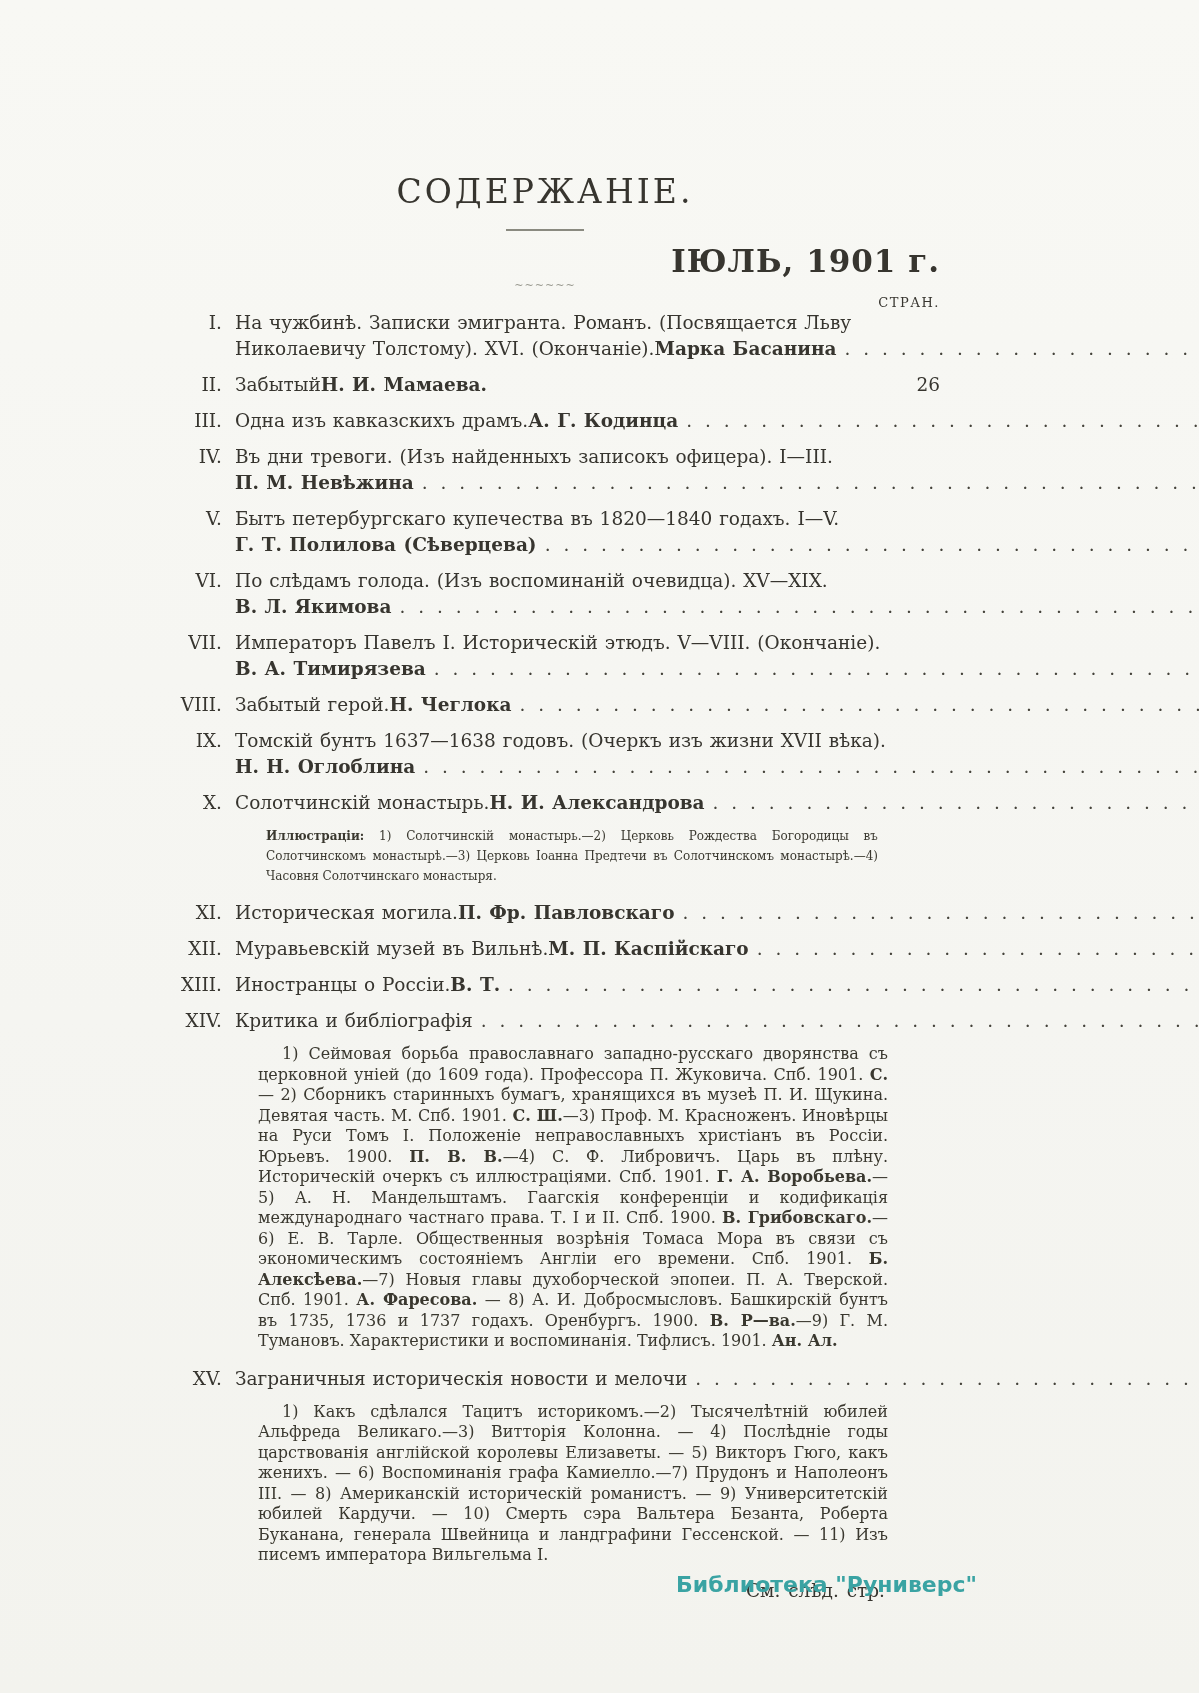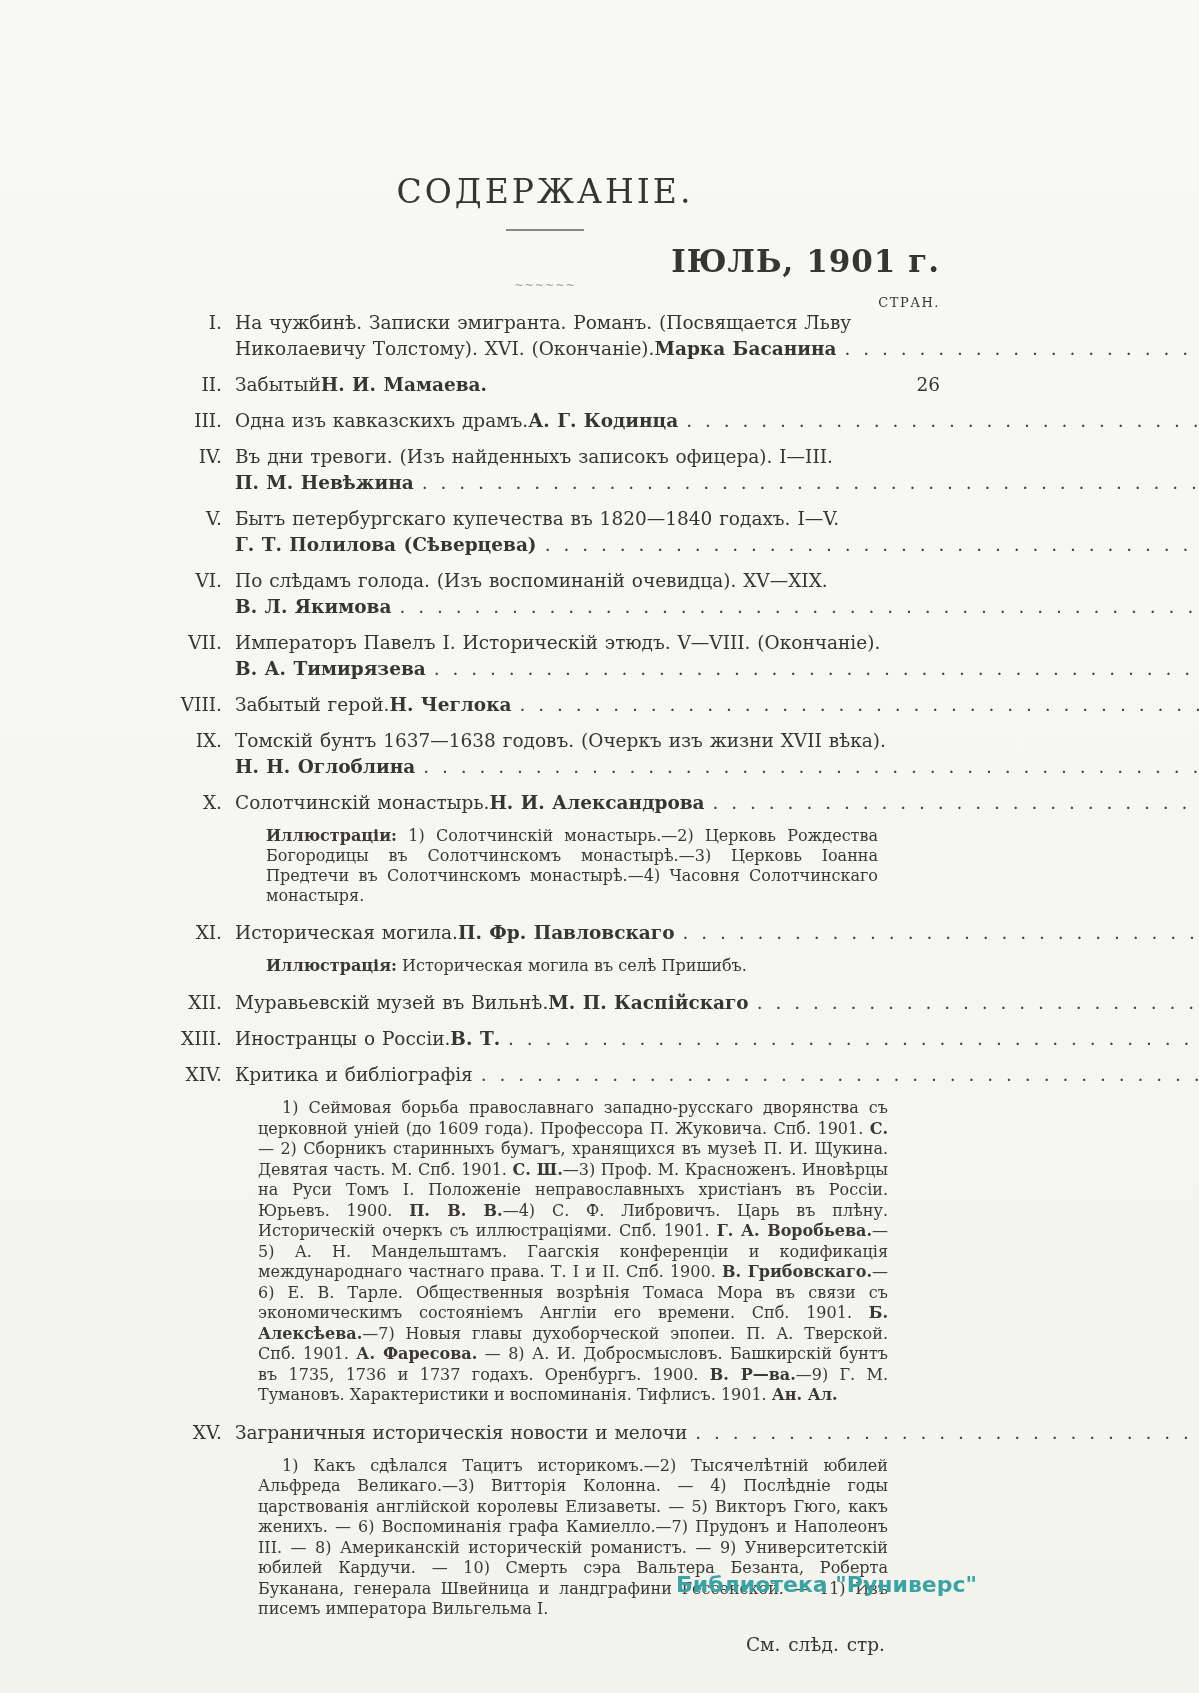--- a/index.html
+++ b/index.html
@@ -20,21 +20,21 @@
   .pages-header{text-align:right;font-size:13px;letter-spacing:1.5px;margin:4px 0 0;font-weight:400;}
   .entry{
     display:grid;grid-template-columns:72px 1fr 56px;column-gap:13px;
     margin-bottom:10px;font-size:18.5px;line-height:26px;word-spacing:1px;
   }
   .num{justify-self:end;align-self:start;white-space:nowrap;}
   .line{display:flex;white-space:nowrap;overflow:hidden;}
   .b{font-weight:700;}
   .leader{flex:1 1 auto;overflow:hidden;white-space:nowrap;margin-left:8px;letter-spacing:3px;color:#44423a;}
   .pagenum{align-self:end;justify-self:end;white-space:nowrap;}
-  .sub{font-size:16px;line-height:20px;text-align:justify;margin:2px 0 14px;color:#3a382f;}
+  .sub{font-size:12px;line-height:20px;text-align:justify;margin:2px 0 14px;color:#3a382f;}
   .sub.ill{margin-left:116px;margin-right:62px;}
   .sub.bib{margin-left:108px;margin-right:52px;text-indent:24px;font-size:16px;line-height:20.5px;}
   .footer-note{text-align:right;margin-right:55px;font-size:18.5px;margin-top:14px;word-spacing:2px;}
   .watermark{
     position:absolute;right:222px;bottom:96px;
     font-family:"DejaVu Sans","Liberation Sans",sans-serif;
     font-weight:700;font-size:22px;color:#3aa3a3;
   }
 </style>
 </head>
@@ -167,21 +167,20 @@
       <div class="entry">
         <div class="num">XI.</div>
         <div>
           <div class="line">
             <span>Историческая могила. </span>
             <span class="b">П. Фр. Павловскаго</span>
             <span class="leader">. . . . . . . . . . . . . . . . . . . . . . . . . . . . . . . . . . . . . . . . . . . . . . . . . . . . . . . . . . . . . . . . . . . . . . . . . . . .</span>
           </div>
         </div>
       </div>
-      <div class="sub ill"><span class="b">Иллюстрація:</span><span> Историческая могила въ селѣ Пришибъ.</span></div>
       <div class="entry">
         <div class="num">XII.</div>
         <div>
           <div class="line">
             <span>Муравьевскій музей въ Вильнѣ. </span>
             <span class="b">М. П. Каспійскаго</span>
             <span class="leader">. . . . . . . . . . . . . . . . . . . . . . . . . . . . . . . . . . . . . . . . . . . . . . . . . . . . . . . . . . . . . . . . . . . . . . . . . . . .</span>
           </div>
         </div>
       </div>

